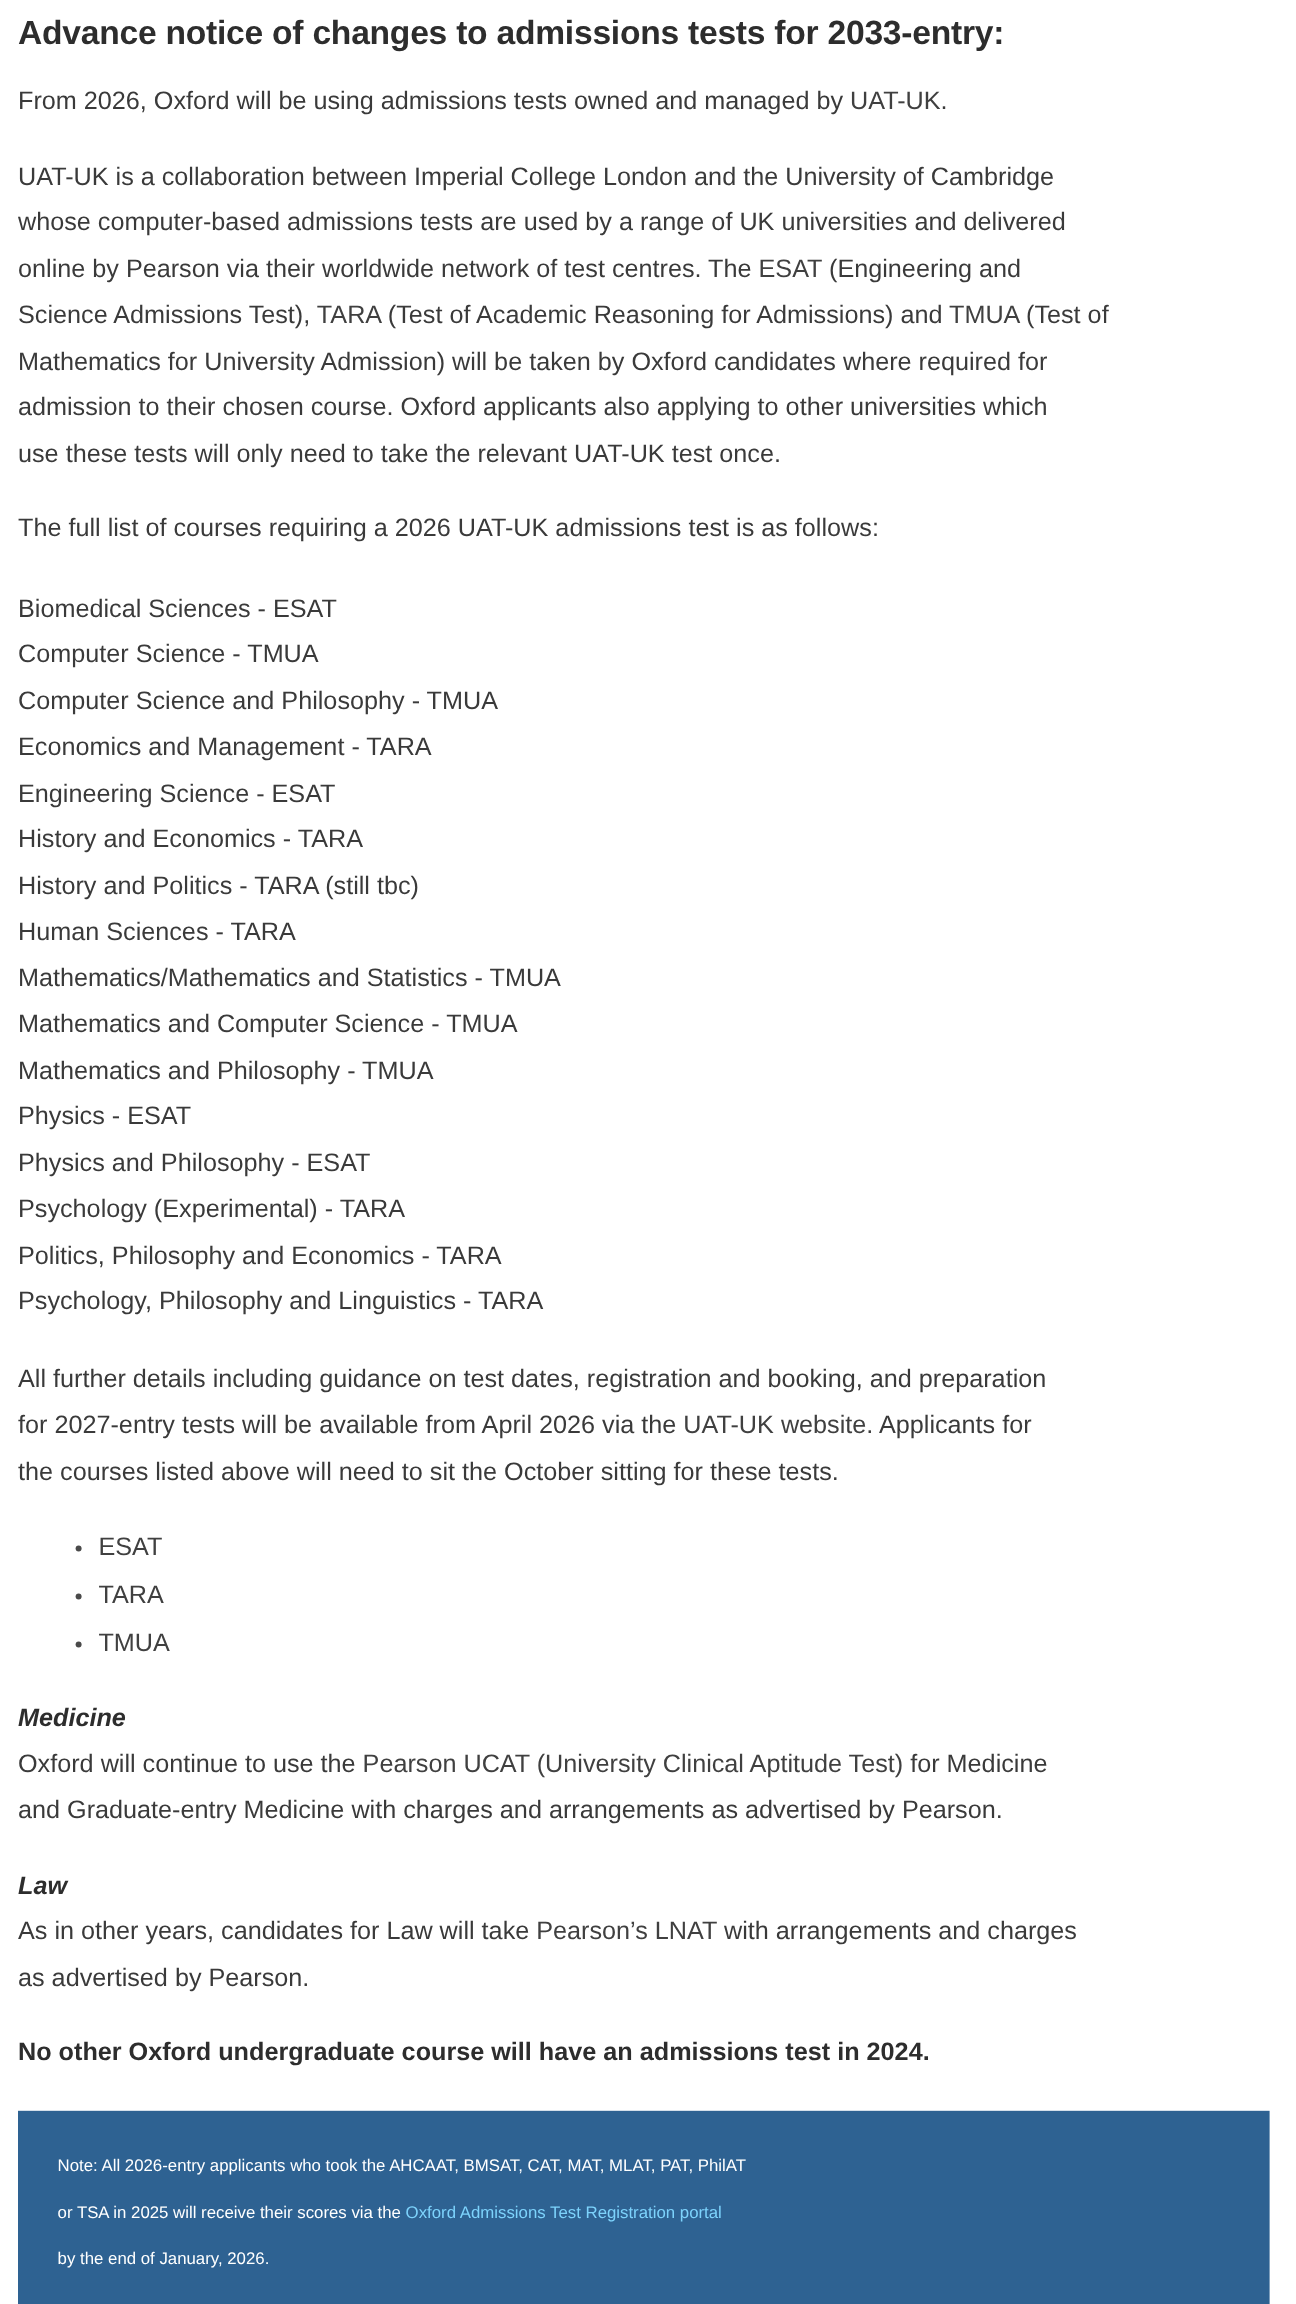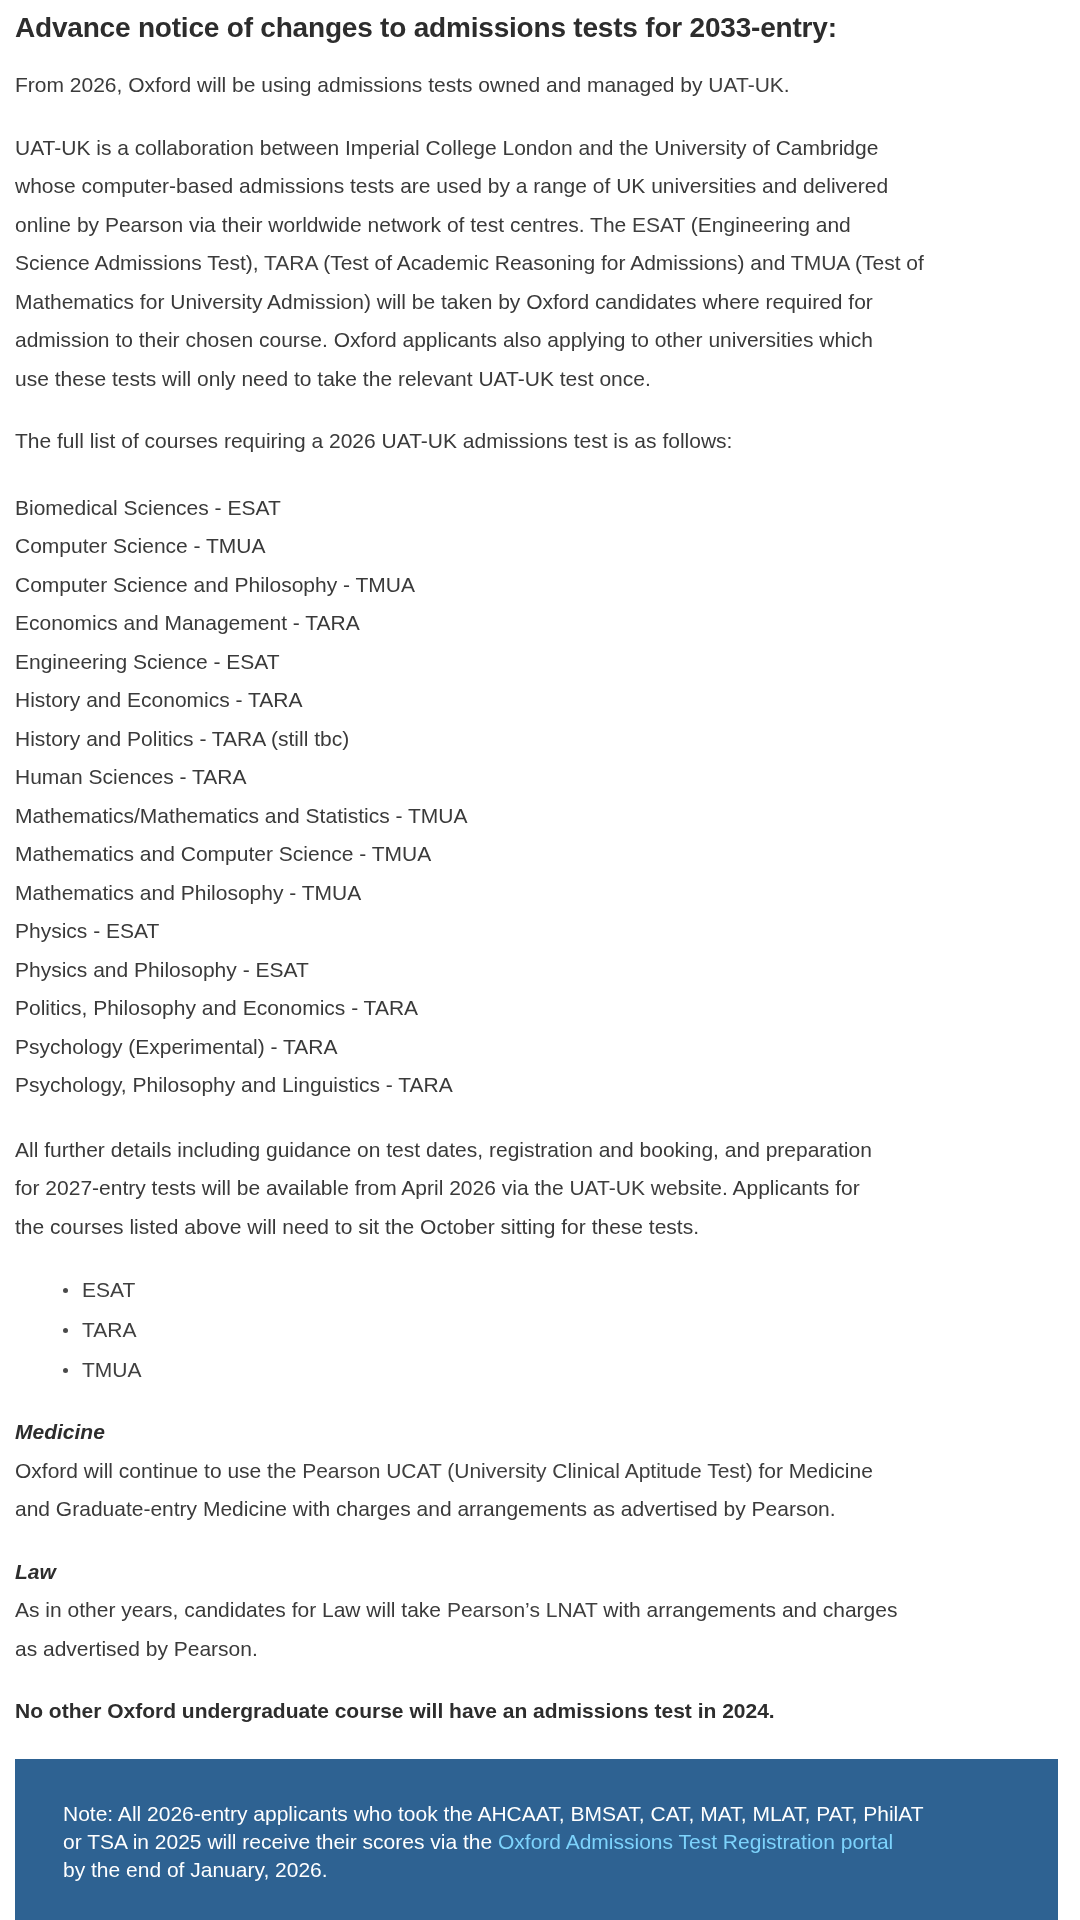--- a/index.html
+++ b/index.html
@@ -72,25 +72,25 @@
   p.statement {
     font-weight: 700;
     color: #2d2d2d;
     margin-bottom: 28px;
   }
   .note-box {
     background: #2e6292;
     padding: 25px 26px 60px 32px;
   }
   .note-box p.note-text {
-    font-size: 21px;
-    line-height: 28px;
+    font-size: 14px;
+    line-height: 39px;
     color: #ffffff;
     white-space: pre-line;
-    margin: 16px;
+    margin: 1px;
   }
   .note-box .link {
     color: #7dd3fc;
   }
 </style>
 </head>
 <body>
 
 <div class="content">
 
@@ -115,22 +115,22 @@
       <div>Economics and Management - TARA</div>
       <div>Engineering Science - ESAT</div>
       <div>History and Economics - TARA</div>
       <div>History and Politics - TARA (still tbc)</div>
       <div>Human Sciences - TARA</div>
       <div>Mathematics/Mathematics and Statistics - TMUA</div>
       <div>Mathematics and Computer Science - TMUA</div>
       <div>Mathematics and Philosophy - TMUA</div>
       <div>Physics - ESAT</div>
       <div>Physics and Philosophy - ESAT</div>
+      <div>Psychology (Experimental) - TARA</div>
       <div>Politics, Philosophy and Economics - TARA</div>
-      <div>Psychology (Experimental) - TARA</div>
       <div>Psychology, Philosophy and Linguistics - TARA</div>
     </div>
 
   <p class="body-para"><span>All further details including guidance on test dates, registration and booking, and preparation
 for 2027-entry tests will be available from April 2026 via the </span><span class="link">UAT-UK website</span><span>. Applicants for
 the courses listed above will need to sit the October sitting for these tests.</span></p>
 
   <ul class="test-links">
     <li>
       <span class="dot"></span>

